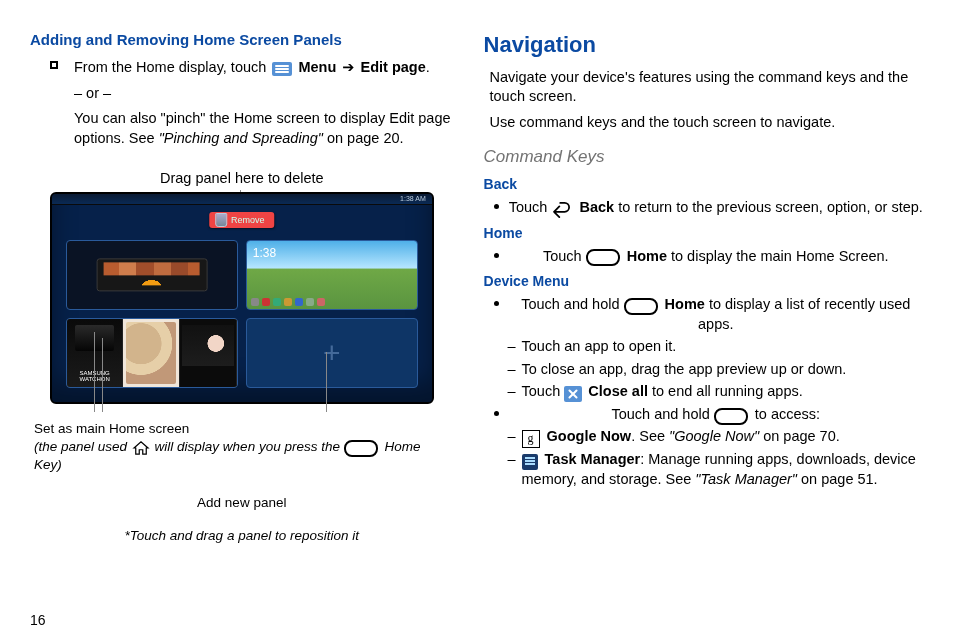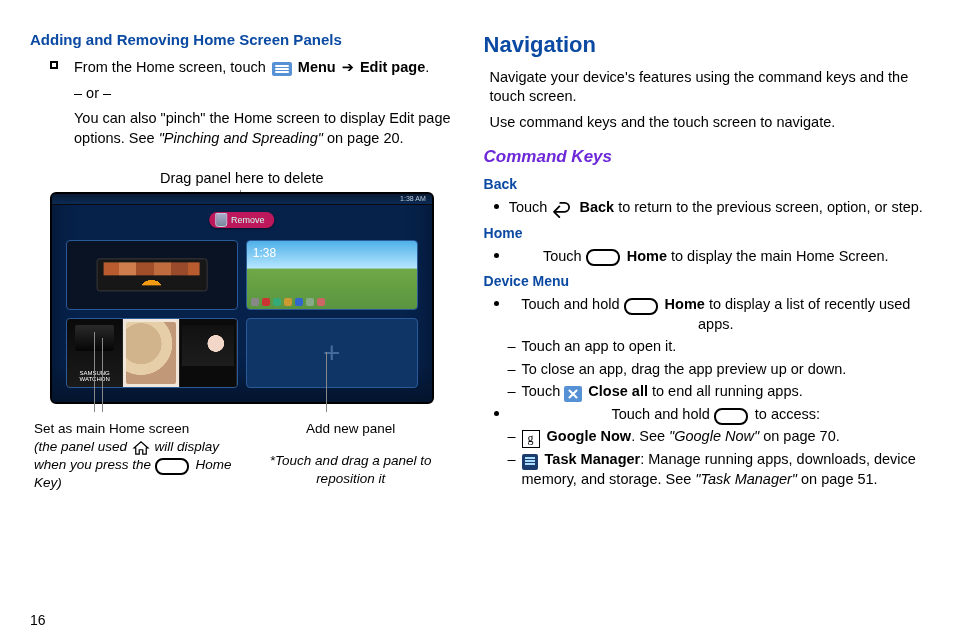--- a/index.html
+++ b/index.html
@@ -34,23 +34,23 @@
     margin: 0 0 8px 0;
   }
   h2.big-blue {
     color: #0b4aa2;
     font-weight: 800;
     font-size: 22px;
     margin: 0 0 8px 0;
     font-family: Arial Black, Arial, sans-serif;
   }
   h3.ital-blue {
-    color: #6d28d9;
+    color: #737373;
     font-style: italic;
-    font-weight: bold;
+    font-weight: normal;
     font-size: 17px;
     margin: 14px 0 6px 0;
   }
   h4.blue-tiny {
     color: #0b4aa2;
     font-weight: bold;
     font-size: 14px;
     margin: 6px 0 4px 0;
   }
   .body-indent {
@@ -122,25 +122,25 @@
     height:10px;
     background: linear-gradient(#0a1a33,#0a2a55);
     border-bottom:1px solid #0a0a0a;
     font-size:7px; color:#bcd; text-align:right;
     padding-right:6px; line-height:10px;
   }
   .remove-pill {
     position:absolute;
     top:18px; left:50%;
     transform:translateX(-50%);
-    background:#be185d;
+    background:#ef4444;
     color:#cfe;
     font-size:9px;
     padding:2px 10px 2px 22px;
-    border-radius:8px;
+    border-radius:3px;
     box-shadow:0 1px 2px rgba(0,0,0,.5);
   }
   .remove-pill::before{
     content:"";
     position:absolute;
     left:6px; top:50%; transform:translateY(-50%);
     width:10px; height:12px;
     border:1px solid #bcd;
     border-radius:1px 1px 3px 3px;
     background:linear-gradient(#aac,#789);
@@ -241,20 +241,21 @@
   .mini-dock span:nth-child(6){background:#8a8;}
   .mini-dock span:nth-child(7){background:#c66;}
 
   .leader-v{
     position:absolute; width:1px; background:#888;
   }
   .figure-wrap { position:relative; }
   .fig-bot{
     display:flex; gap:20px; margin-top:10px; font-size:13.5px;
     padding: 0 4px;
+    flex-direction: column;
   }
   .fig-bot>div{flex:1;}
   .fig-bot .right{}
   .icon-menu, .icon-back, .icon-pill, .icon-close, .icon-house, .icon-g, .icon-task{
     display:inline-block; vertical-align:middle;
   }
   .icon-menu{
     width:20px; height:14px;
     background:#5691d5;
     border-radius:2px;
@@ -311,21 +312,21 @@
 </style>
 </head>
 <body>
 
 <div class="page">
 
   <div class="col">
     <h3 class="blue-small">Adding and Removing Home Screen Panels</h3>
 
     <div class="square-bullet">
-      <span>From the Home screen, touch </span>
+      <span>From the Home display, touch </span>
       <span class="icon-menu"></span>
       <span class="bold">Menu</span>
       <span class="arrow">➔</span>
       <span class="bold">Edit page</span><span>.</span>
     </div>
 
     <div class="body-indent" style="margin-top:6px">– or –</div>
 
     <div class="body-indent">
       <span>You can also "pinch" the Home screen to display Edit page options. See </span><span class="ital">"Pinching and Spreading"</span><span> on page 20.</span>

